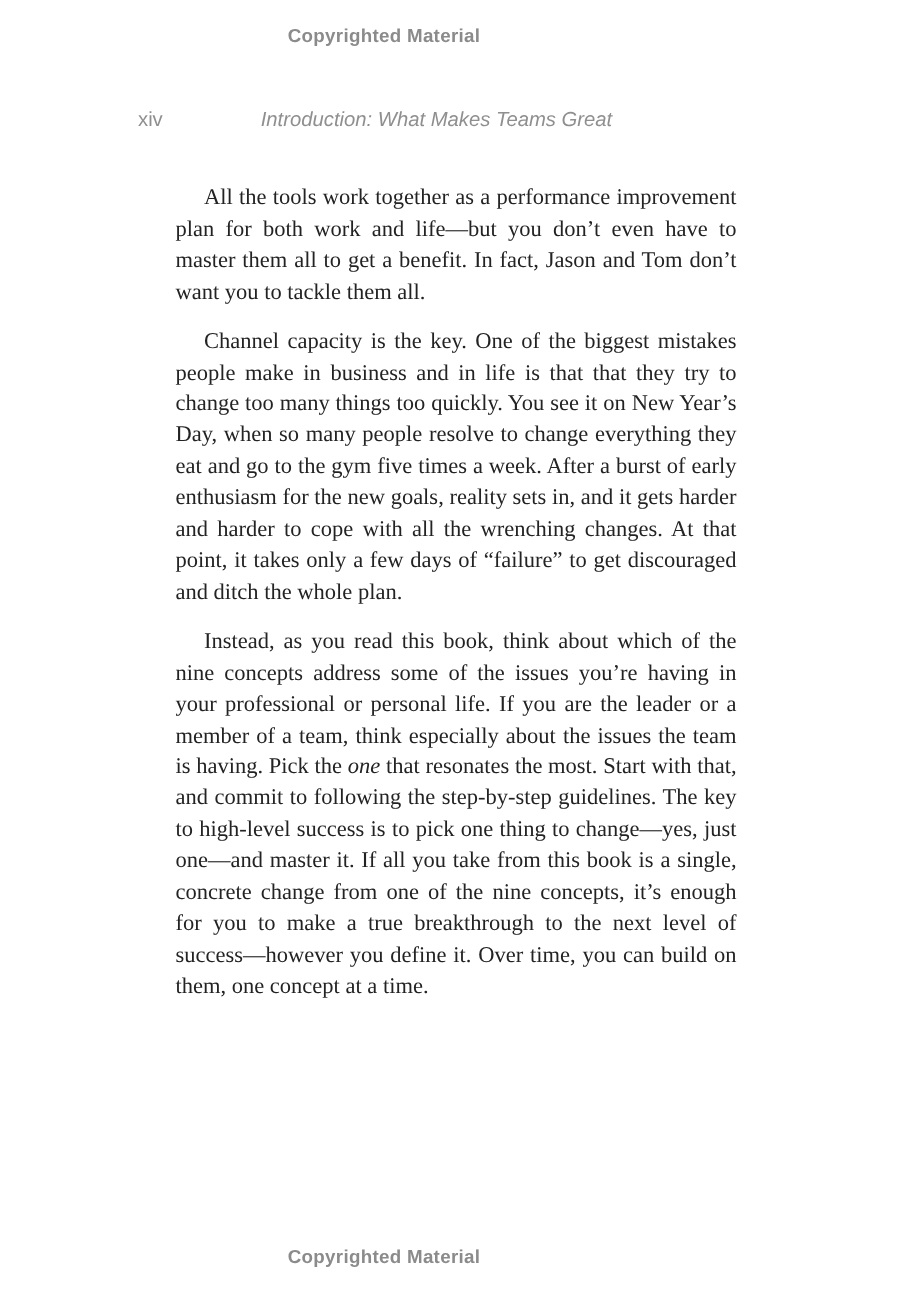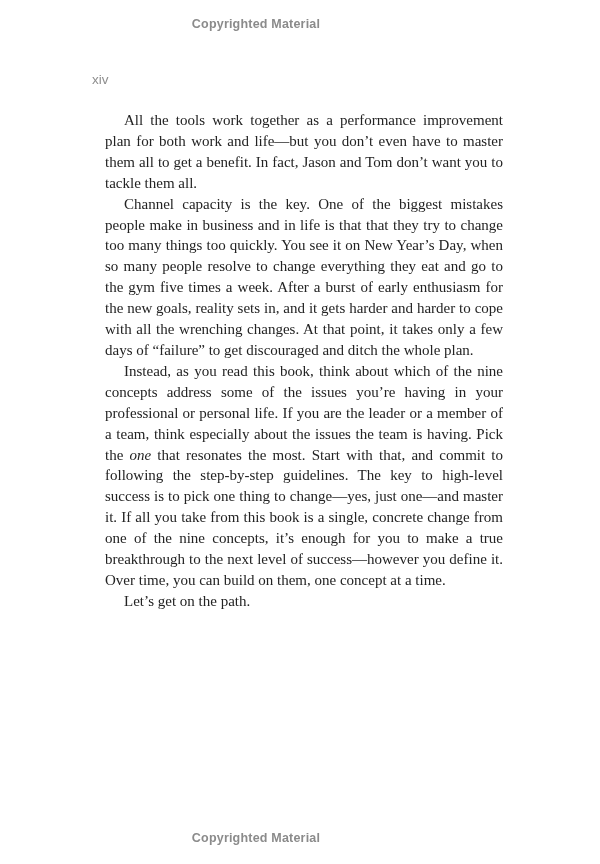--- a/index.html
+++ b/index.html
@@ -53,39 +53,39 @@
     left: 105px;
     top: 110px;
     width: 398px;
     font-family: "Liberation Serif", "DejaVu Serif", serif;
     font-size: 15px;
     line-height: 20.9px;
     color: #232323;
     text-align: justify;
   }
   .body-text p {
-    margin: 0;
+    margin: 12px;
     padding: 0;
     text-indent: 19px;
   }
   .body-text i { }
 </style>
 </head>
 <body>
 
 <div class="page">
 
   <div class="copyright-notice copyright-top">Copyrighted Material</div>
 
   <div class="running-header">
     <span class="folio">xiv</span>
+    <span class="chapter-title">Introduction: What Makes Teams Great</span>
   </div>
 
   <div class="body-text">
     <p><span>All the tools work together as a performance improvement plan for both work and life—but you don’t even have to master them all to get a benefit. In fact, Jason and Tom don’t want you to tackle them all.</span></p>
     <p><span>Channel capacity is the key. One of the biggest mistakes people make in business and in life is that that they try to change too many things too quickly. You see it on New Year’s Day, when so many people resolve to change everything they eat and go to the gym five times a week. After a burst of early enthusiasm for the new goals, reality sets in, and it gets harder and harder to cope with all the wrenching changes. At that point, it takes only a few days of “failure” to get discouraged and ditch the whole plan.</span></p>
     <p><span>Instead, as you read this book, think about which of the nine concepts address some of the issues you’re having in your professional or personal life. If you are the leader or a member of a team, think especially about the issues the team is having. Pick the </span><i>one</i><span> that resonates the most. Start with that, and commit to following the step-by-step guidelines. The key to high-level success is to pick one thing to change—yes, just one—and master it. If all you take from this book is a single, concrete change from one of the nine concepts, it’s enough for you to make a true breakthrough to the next level of success—however you define it. Over time, you can build on them, one concept at a time.</span></p>
-    <p><span>Let’s get on the path.</span></p>
   </div>
 
   <div class="copyright-notice copyright-bottom">Copyrighted Material</div>
 
 </div>
 
 </body></html>

